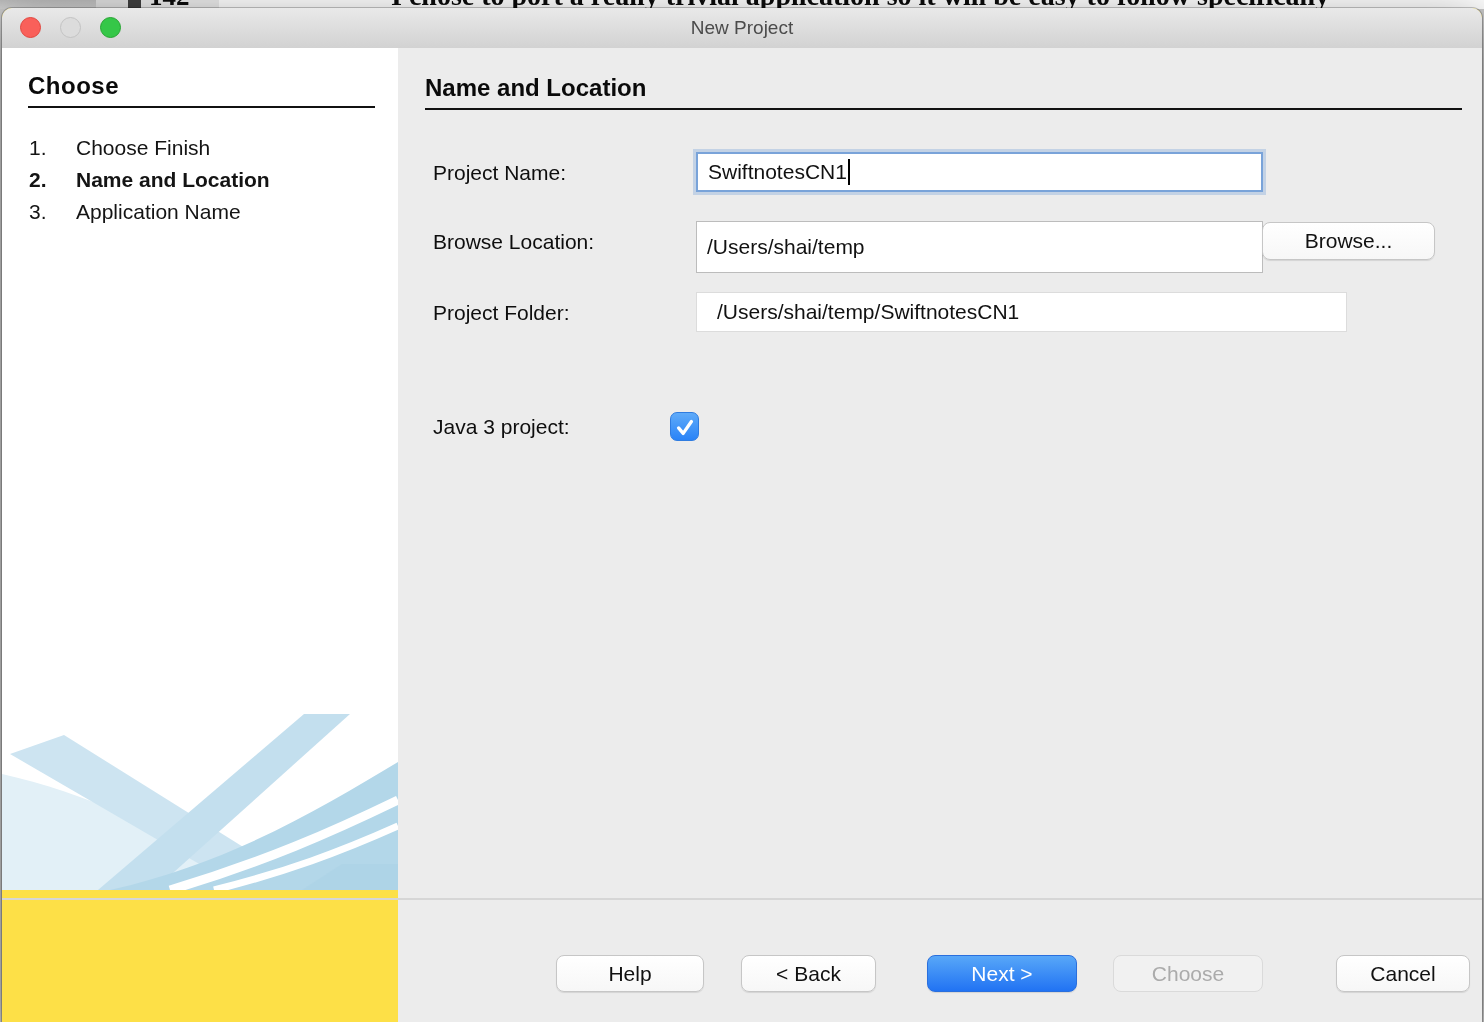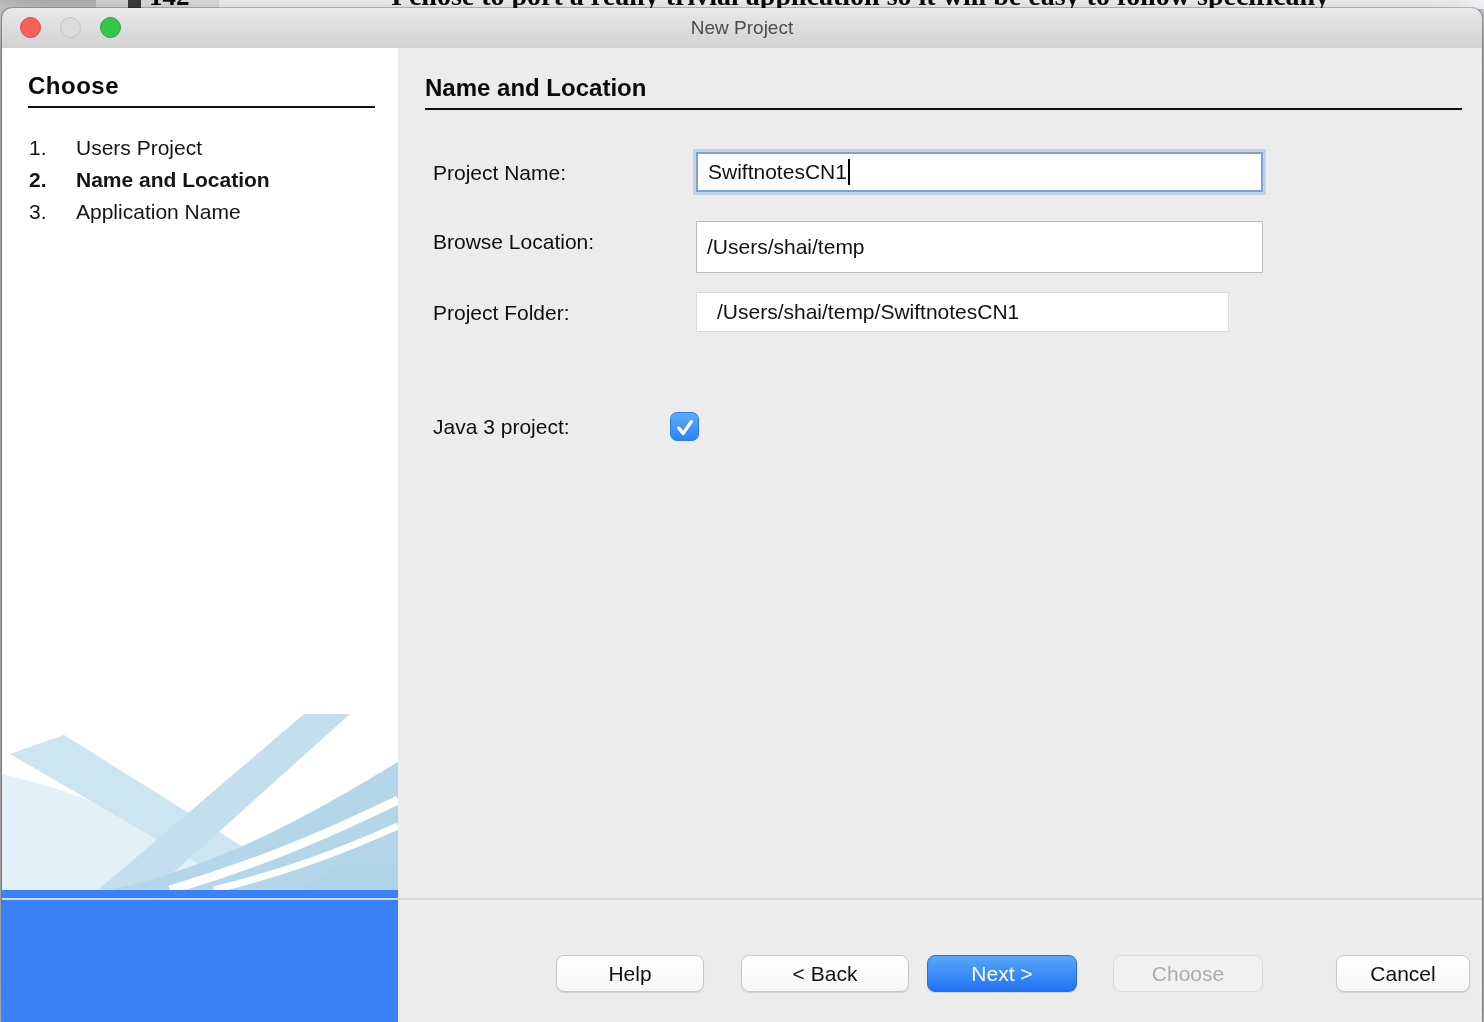--- a/index.html
+++ b/index.html
@@ -14,21 +14,21 @@
   .bg-bar{position:absolute;left:128px;top:0;width:13px;height:9px;background:#3f3f3f;}
   .bg-pagenum{position:absolute;left:141px;top:0;width:78px;height:9px;overflow:hidden;background:#e9e9e9;
               font-family:"Liberation Serif", serif;font-weight:bold;font-size:27px;color:#0c0c0c;}
   .bg-pagenum span{position:relative;display:block;margin-top:-19px;padding-left:8px;}
   .bg-text{position:absolute;left:219px;top:0;right:0;height:9px;overflow:hidden;
            font-family:"Liberation Serif", serif;font-weight:bold;font-size:28px;color:#0c0c0c;white-space:nowrap;}
   .bg-text span{position:relative;display:block;margin-top:-20px;padding-left:172px;}
 
   
   .dialog{position:absolute;left:2px;top:8px;width:1480px;height:1014px;
-          background:#3b82f6;border-radius:10px 10px 0 0;
+          background:#fde047;border-radius:10px 10px 0 0;
           box-shadow:0 14px 50px rgba(0,0,0,.45), 0 0 0 1px rgba(0,0,0,.22);}
 
   .titlebar{position:absolute;left:0;top:0;width:100%;height:40px;border-radius:10px 10px 0 0;
             background:linear-gradient(#e9e9e9,#d2d2d2);border-bottom:1px solid #b1b1b1;}
   .lights{position:absolute;left:18px;top:9px;display:flex;gap:19px;}
   .light{width:21px;height:21px;border-radius:50%;box-sizing:border-box;}
   .light.red{background:#f9605a;border:1px solid #e2463e;}
   .light.gray{background:#dcdcdc;border:1px solid #c3c3c3;}
   .light.green{background:#35c748;border:1px solid #27a532;}
   .win-title{position:absolute;left:0;right:0;top:0;height:40px;line-height:40px;text-align:center;
@@ -49,37 +49,37 @@
   .content{position:absolute;left:396px;top:40px;right:0;bottom:0;background:#ececec;}
   .panel-head{position:absolute;left:423px;top:66px;font-size:24px;font-weight:bold;color:#0a0a0a;}
   .panel-rule{position:absolute;left:423px;top:100px;width:1037px;height:2px;background:#111;}
 
   .fld-label{position:absolute;font-size:21px;color:#0e0e0e;height:28px;line-height:28px;}
   .textfield{position:absolute;box-sizing:border-box;background:#fff;font-size:21px;color:#111;
              display:flex;align-items:center;padding:0 10px;white-space:nowrap;overflow:hidden;margin-left:33px;}
   .tf-name{left:661px;top:144px;width:567px;height:40px;border:2px solid #79a3d9;
            box-shadow:0 0 0 3px rgba(121,163,217,.35);}
   .tf-loc{left:661px;top:213px;width:567px;height:52px;border:1px solid #bcbcbc;}
-  .tf-folder{left:661px;top:284px;width:533px;height:40px;border:1px solid #dcdcdc;padding-left:20px;}
+  .tf-folder{left:661px;top:284px;width:651px;height:40px;border:1px solid #dcdcdc;padding-left:20px;}
   .caret{display:inline-block;width:2px;height:26px;background:#000;margin-left:1px;vertical-align:middle;}
 
   .btn{box-sizing:border-box;border-radius:8px;font-size:21px;color:#111;text-align:center;
        background:linear-gradient(#ffffff,#f7f7f7);border:1px solid #c6c6c6;
        box-shadow:0 1px 1px rgba(0,0,0,.10);display:flex;align-items:center;justify-content:center;}
   .btn-browse{position:absolute;left:1260px;top:214px;width:173px;height:38px;}
 
   .checkbox{position:absolute;left:668px;top:404px;width:29px;height:29px;border-radius:7px;
             box-sizing:border-box;border:1px solid #2f7ce0;
             background:linear-gradient(#5fabf9,#2a83f7);display:flex;align-items:center;justify-content:center;}
 
   .separator{position:absolute;left:0;top:890px;width:100%;height:2px;background:#d6d6d6;}
 
   .btnrow-btn{position:absolute;top:947px;height:37px;}
   .btn-help{left:554px;width:148px;}
-  .btn-back{left:739px;width:168px;}
+  .btn-back{left:739px;width:135px;}
   .btn-next{left:925px;width:150px;background:linear-gradient(#58a7f8,#2173f3);
             border:1px solid #2a6fdd;color:#fff;}
   .btn-finish{left:1111px;width:150px;background:#f1f1f1;border:1px solid #dadada;
               color:#ababab;box-shadow:none;}
   .btn-cancel{left:1334px;width:134px;}
 </style>
 </head>
 <body>
 
 <div class="screen">
@@ -106,21 +106,21 @@
       </div>
       <div class="win-title">New Project</div>
     </div>
 
     <div class="steps-panel">
       <div class="steps-head">Choose</div>
       <div class="steps-rule"></div>
       <div class="steps-list">
         <div class="step-item">
           <span class="step-num">1.</span>
-          <span class="step-label">Users Project</span>
+          <span class="step-label">Choose Finish</span>
         </div>
         <div class="step-item active">
           <span class="step-num">2.</span>
           <span class="step-label">Name and Location</span>
         </div>
         <div class="step-item">
           <span class="step-num">3.</span>
           <span class="step-label">Application Name</span>
         </div>
       </div>
@@ -143,20 +143,21 @@
     <div class="fld-label" style="left:431px;top:151px;">Project Name:</div>
     <div class="textfield tf-name">
       <span>SwiftnotesCN1</span>
       <span class="caret"></span>
     </div>
 
     <div class="fld-label" style="left:431px;top:220px;">Browse Location:</div>
     <div class="textfield tf-loc">
       <span>/Users/shai/temp</span>
     </div>
+    <div class="btn btn-browse">Browse...</div>
 
     <div class="fld-label" style="left:431px;top:291px;">Project Folder:</div>
     <div class="textfield tf-folder">
       <span>/Users/shai/temp/SwiftnotesCN1</span>
     </div>
 
     <div class="fld-label" style="left:431px;top:405px;">Java 3 project:</div>
     <div class="checkbox on">
       <svg width="22" height="22" viewBox="0 0 24 24">
         <polyline points="5,13 10,19 19,6" fill="none" stroke="#ffffff" stroke-width="3.6" stroke-linecap="round" stroke-linejoin="round"></polyline>

